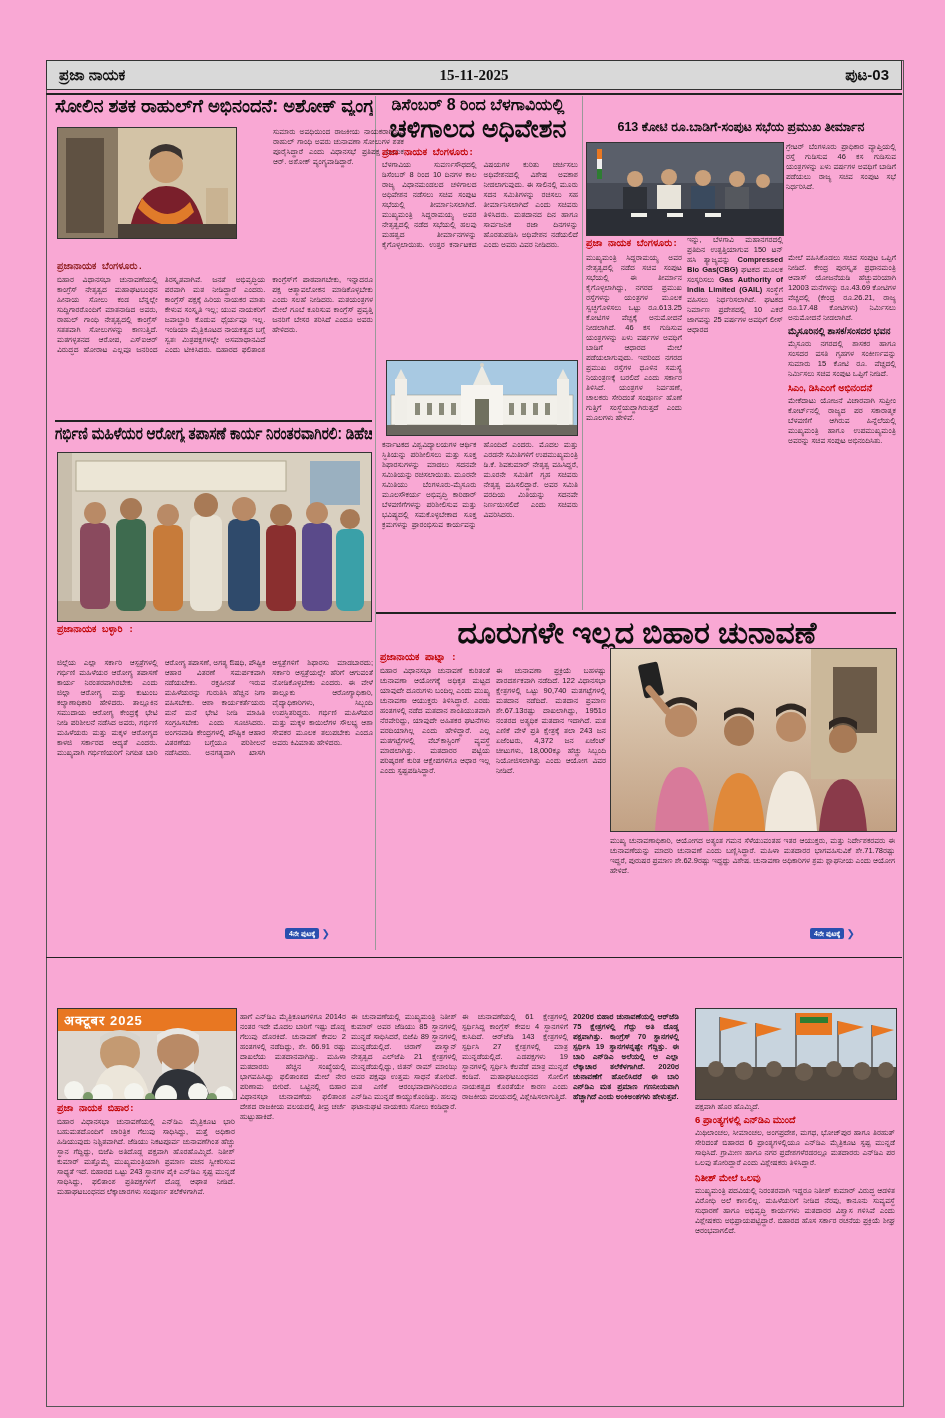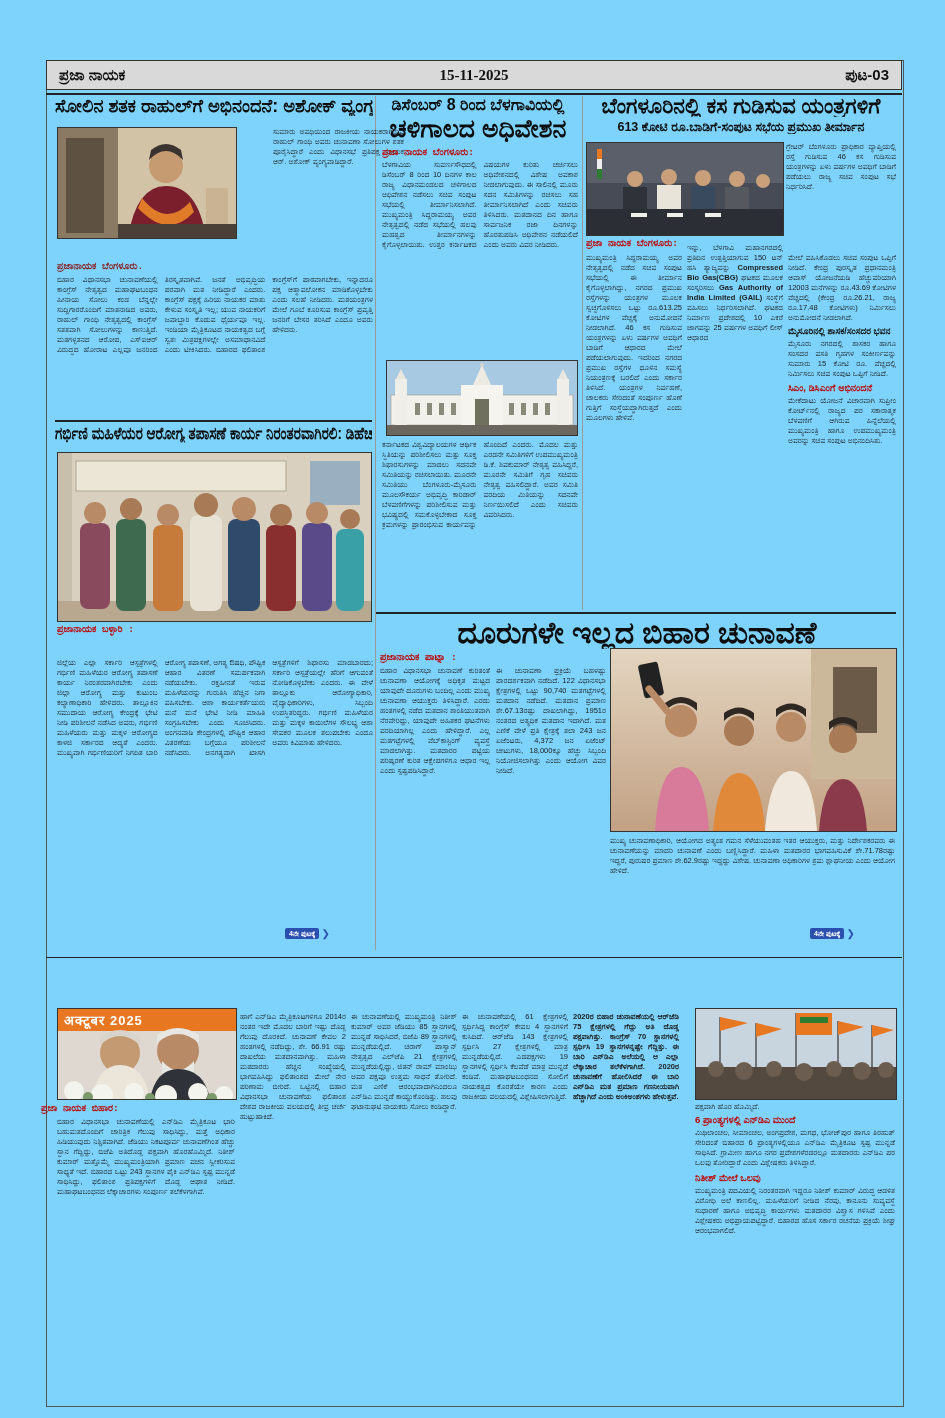--- a/index.html
+++ b/index.html
@@ -1,17 +1,17 @@
 <!DOCTYPE html>
 <html><head>
 <meta charset="utf-8">
 <style>
   html,body{margin:0;padding:0;}
   body{width:945px;height:1418px;background:#efedea;font-family:"Liberation Sans","DejaVu Sans",sans-serif;}
-  .page{position:relative;width:945px;height:1418px;background:#7dd3fc;overflow:hidden;}
+  .page{position:relative;width:945px;height:1418px;background:#f9a8d4;overflow:hidden;}
   .abs{position:absolute;}
   .frame{border:1px solid #555;}
   .headerbar{background:#d9d9d9;border:1px solid #333;display:flex;align-items:center;}
   .mast{font-size:15px;font-weight:bold;color:#111;}
   .rule{background:#222;}
   .vrule{background:#999;width:1px;}
   .headline{font-weight:bold;color:#0e0e0e;line-height:1.05;}
   .center{text-align:center;}
   .byline{font-size:9.5px;font-weight:bold;color:#c00000;line-height:12px;white-space:nowrap;font-family:Liberation Mono, monospace;}
   .byline-dark{color:#8b1a1a;}
@@ -134,21 +134,20 @@
           <rect x="146" y="42" width="5" height="12"></rect>
           <rect x="158" y="42" width="5" height="12"></rect>
         <rect x="88" y="38" width="14" height="26" fill="#70705f"></rect>
       </g>
       <rect y="64" width="190" height="10" fill="#6b675f"></rect>
     </svg>
   </div>
 
   <div class="abs body-sm cols2" style="left:382px;top:440px;width:196px;height:170px;">ಕರ್ನಾಟಕದ ವಿಶ್ವವಿದ್ಯಾಲಯಗಳ ಆರ್ಥಿಕ ಸ್ಥಿತಿಯನ್ನು ಪರಿಶೀಲಿಸಲು ಮತ್ತು ಸೂಕ್ತ ಶಿಫಾರಸುಗಳನ್ನು ಮಾಡಲು ಸದನವೇ ಸಮಿತಿಯನ್ನು ರಚಿಸಲಾಯಿತು. ಮೂರನೇ ಸಮಿತಿಯು ಬೆಂಗಳೂರು-ಮೈಸೂರು ಮೂಲಸೌಕರ್ಯ ಅಭಿವೃದ್ಧಿ ಕಾರಿಡಾರ್ ಬೆಳವಣಿಗೆಗಳನ್ನು ಪರಿಶೀಲಿಸುವ ಮತ್ತು ಭವಿಷ್ಯದಲ್ಲಿ ಸಮಕೊಳ್ಳಬೇಕಾದ ಸೂಕ್ತ ಕ್ರಮಗಳನ್ನು ಪ್ರಾರಂಭಿಸುವ ಕಾರ್ಯವನ್ನು ಹೊಂದಿದೆ ಎಂದರು. ಮೊದಲ ಮತ್ತು ಎರಡನೇ ಸಮಿತಿಗಳಿಗೆ ಉಪಮುಖ್ಯಮಂತ್ರಿ ಡಿ.ಕೆ. ಶಿವಕುಮಾರ್ ನೇತೃತ್ವ ವಹಿಸಿದ್ದರೆ, ಮೂರನೇ ಸಮಿತಿಗೆ ಗೃಹ ಸಚಿವರು ನೇತೃತ್ವ ವಹಿಸಲಿದ್ದಾರೆ. ಅವರ ಸಮಿತಿ ವರದಿಯ ಮಿತಿಯನ್ನು ಸದನವೇ ನಿರ್ಣಯಿಸಲಿದೆ ಎಂದು ಸಚಿವರು ವಿವರಿಸಿದರು.</div>
 
-  <div class="abs headline center" style="left:586px;top:95px;width:310px;font-size:21px;white-space:nowrap;overflow:hidden;">ಬೆಂಗಳೂರಿನಲ್ಲಿ ಕಸ ಗುಡಿಸುವ ಯಂತ್ರಗಳಿಗೆ</div>
   <div class="abs headline center" style="left:586px;top:121px;width:310px;font-size:12.5px;white-space:nowrap;overflow:hidden;">613 ಕೋಟಿ ರೂ.ಬಾಡಿಗೆ-ಸಂಪುಟ ಸಭೆಯ ಪ್ರಮುಖ ತೀರ್ಮಾನ</div>
 
   <div class="abs photo" style="left:586px;top:142px;width:196px;height:92px;">
     <svg width="196" height="92" viewBox="0 0 196 92">
       <rect width="196" height="92" fill="#474b55"></rect>
       <rect y="0" width="196" height="40" fill="#5a5f6a"></rect>
       <rect x="10" y="6" width="5" height="30" fill="#e87722"></rect>
         <rect x="10" y="16" width="5" height="10" fill="#eeeeee"></rect>
         <rect x="10" y="26" width="5" height="10" fill="#2e7d32"></rect>
       <g fill="#caa07a">
@@ -172,21 +171,21 @@
         </g>
     </svg>
   </div>
 
   <div class="abs body-sm" style="left:786px;top:142px;width:110px;height:92px;">ಗ್ರೇಟರ್ ಬೆಂಗಳೂರು ಪ್ರಾಧಿಕಾರ ವ್ಯಾಪ್ತಿಯಲ್ಲಿ ರಸ್ತೆ ಗುಡಿಸುವ 46 ಕಸ ಗುಡಿಸುವ ಯಂತ್ರಗಳನ್ನು ಏಳು ವರ್ಷಗಳ ಅವಧಿಗೆ ಬಾಡಿಗೆ ಪಡೆಯಲು ರಾಜ್ಯ ಸಚಿವ ಸಂಪುಟ ಸಭೆ ನಿರ್ಧರಿಸಿದೆ.</div>
 
   <div class="abs byline" style="left:586px;top:238px;">ಪ್ರಜಾ ನಾಯಕ ಬೆಂಗಳೂರು:</div>
 
   <div class="abs body-sm" style="left:586px;top:253px;width:96px;height:356px;">ಮುಖ್ಯಮಂತ್ರಿ ಸಿದ್ದರಾಮಯ್ಯ ಅವರ ನೇತೃತ್ವದಲ್ಲಿ ನಡೆದ ಸಚಿವ ಸಂಪುಟ ಸಭೆಯಲ್ಲಿ ಈ ತೀರ್ಮಾನ ಕೈಗೊಳ್ಳಲಾಗಿದ್ದು, ನಗರದ ಪ್ರಮುಖ ರಸ್ತೆಗಳನ್ನು ಯಂತ್ರಗಳ ಮೂಲಕ ಸ್ವಚ್ಛಗೊಳಿಸಲು ಒಟ್ಟು ರೂ.613.25 ಕೋಟಿಗಳ ವೆಚ್ಚಕ್ಕೆ ಅನುಮೋದನೆ ನೀಡಲಾಗಿದೆ. 46 ಕಸ ಗುಡಿಸುವ ಯಂತ್ರಗಳನ್ನು ಏಳು ವರ್ಷಗಳ ಅವಧಿಗೆ ಬಾಡಿಗೆ ಆಧಾರದ ಮೇಲೆ ಪಡೆಯಲಾಗುವುದು. ಇದರಿಂದ ನಗರದ ಪ್ರಮುಖ ರಸ್ತೆಗಳ ಧೂಳಿನ ಸಮಸ್ಯೆ ನಿಯಂತ್ರಣಕ್ಕೆ ಬರಲಿದೆ ಎಂದು ಸರ್ಕಾರ ತಿಳಿಸಿದೆ. ಯಂತ್ರಗಳ ನಿರ್ವಹಣೆ, ಚಾಲಕರು ಸೇರಿದಂತೆ ಸಂಪೂರ್ಣ ಹೊಣೆ ಗುತ್ತಿಗೆ ಸಂಸ್ಥೆಯದ್ದಾಗಿರುತ್ತದೆ ಎಂದು ಮೂಲಗಳು ಹೇಳಿವೆ.</div>
 
-  <div class="abs body-sm" style="left:687px;top:243px;width:96px;height:356px;">
+  <div class="abs body-sm" style="left:687px;top:235px;width:96px;height:356px;">
     <span>ಇನ್ನು, ಬೆಳಗಾವಿ ಮಹಾನಗರದಲ್ಲಿ ಪ್ರತಿದಿನ ಉತ್ಪತ್ತಿಯಾಗುವ 150 ಟನ್ ಹಸಿ ತ್ಯಾಜ್ಯವನ್ನು</span>
     <b>Compressed Bio Gas(CBG)</b>
     <span>ಘಟಕದ ಮೂಲಕ ಸಂಸ್ಕರಿಸಲು</span>
     <b>Gas Authority of India Limited (GAIL)</b>
     <span>ಸಂಸ್ಥೆಗೆ ವಹಿಸಲು ನಿರ್ಧರಿಸಲಾಗಿದೆ. ಘಟಕದ ನಿರ್ಮಾಣ ಪ್ರದೇಶದಲ್ಲಿ 10 ಎಕರೆ ಜಾಗವನ್ನು 25 ವರ್ಷಗಳ ಅವಧಿಗೆ ಲೀಸ್ ಆಧಾರದ</span>
   </div>
 
   <div class="abs" style="left:788px;top:253px;width:108px;height:356px;overflow:hidden;">
     <div class="body-sm" style="height:auto;">ಮೇಲೆ ವಹಿಸಿಕೊಡಲು ಸಚಿವ ಸಂಪುಟ ಒಪ್ಪಿಗೆ ನೀಡಿದೆ. ಕೇಂದ್ರ ಪುರಸ್ಕೃತ ಪ್ರಧಾನಮಂತ್ರಿ ಆವಾಸ್ ಯೋಜನೆಯಡಿ ಹೆಚ್ಚುವರಿಯಾಗಿ 12003 ಮನೆಗಳನ್ನು ರೂ.43.69 ಕೋಟಿಗಳ ವೆಚ್ಚದಲ್ಲಿ (ಕೇಂದ್ರ ರೂ.26.21, ರಾಜ್ಯ ರೂ.17.48 ಕೋಟಿಗಳು) ನಿರ್ಮಿಸಲು ಅನುಮೋದನೆ ನೀಡಲಾಗಿದೆ.</div>
     <div class="subhead-bold" style="margin-top:3px;">ಮೈಸೂರಿನಲ್ಲಿ ಶಾಸಕ/ಸಂಸದರ ಭವನ</div>
@@ -262,21 +261,21 @@
       </g>
       <g fill="#7a9a6a">
           <circle cx="30" cy="88" r="5"></circle>
           <circle cx="92" cy="89" r="5"></circle>
           <circle cx="154" cy="89" r="5"></circle>
         </g>
     </svg>
     <div class="abs overlay-hindi" style="left:6px;top:2px;width:168px;">अक्टूबर 2025</div>
   </div>
 
-  <div class="abs byline" style="left:41px;top:1103px;">ಪ್ರಜಾ ನಾಯಕ ಬಿಹಾರ:</div>
+  <div class="abs byline" style="left:57px;top:1103px;">ಪ್ರಜಾ ನಾಯಕ ಬಿಹಾರ:</div>
   <div class="abs body-sm" style="left:57px;top:1117px;width:178px;height:278px;">ಬಿಹಾರ ವಿಧಾನಸಭಾ ಚುನಾವಣೆಯಲ್ಲಿ ಎನ್‌ಡಿಎ ಮೈತ್ರಿಕೂಟ ಭಾರಿ ಬಹುಮತದೊಂದಿಗೆ ಚಾರಿತ್ರಿಕ ಗೆಲುವು ಸಾಧಿಸಿದ್ದು, ಮತ್ತೆ ಅಧಿಕಾರ ಹಿಡಿಯುವುದು ನಿಶ್ಚಿತವಾಗಿದೆ. ಜೆಡಿಯು ನಿಕಟಪೂರ್ವ ಚುನಾವಣೆಗಿಂತ ಹೆಚ್ಚು ಸ್ಥಾನ ಗೆದ್ದಿದ್ದು, ಬಿಜೆಪಿ ಅತಿದೊಡ್ಡ ಪಕ್ಷವಾಗಿ ಹೊರಹೊಮ್ಮಿದೆ. ನಿತೀಶ್ ಕುಮಾರ್ ಮತ್ತೊಮ್ಮೆ ಮುಖ್ಯಮಂತ್ರಿಯಾಗಿ ಪ್ರಮಾಣ ವಚನ ಸ್ವೀಕರಿಸುವ ಸಾಧ್ಯತೆ ಇದೆ. ಬಿಹಾರದ ಒಟ್ಟು 243 ಸ್ಥಾನಗಳ ಪೈಕಿ ಎನ್‌ಡಿಎ ಸ್ಪಷ್ಟ ಮುನ್ನಡೆ ಸಾಧಿಸಿದ್ದು, ಫಲಿತಾಂಶ ಪ್ರತಿಪಕ್ಷಗಳಿಗೆ ದೊಡ್ಡ ಆಘಾತ ನೀಡಿದೆ. ಮಹಾಘಟಬಂಧನದ ಲೆಕ್ಕಾಚಾರಗಳು ಸಂಪೂರ್ಣ ತಲೆಕೆಳಗಾಗಿವೆ.</div>
 
   <div class="abs body-sm" style="left:240px;top:1012px;width:106px;height:383px;">ಹಾಗೆ ಎನ್‌ಡಿಎ ಮೈತ್ರಿಕೂಟಗಳಿಗೂ 2014ರ ನಂತರ ಇದೇ ಮೊದಲ ಬಾರಿಗೆ ಇಷ್ಟು ದೊಡ್ಡ ಗೆಲುವು ದೊರಕಿದೆ. ಚುನಾವಣೆ ಕೇವಲ 2 ಹಂತಗಳಲ್ಲಿ ನಡೆದಿದ್ದು, ಶೇ. 66.91 ರಷ್ಟು ದಾಖಲೆಯ ಮತದಾನವಾಗಿತ್ತು. ಮಹಿಳಾ ಮತದಾರರು ಹೆಚ್ಚಿನ ಸಂಖ್ಯೆಯಲ್ಲಿ ಭಾಗವಹಿಸಿದ್ದು ಫಲಿತಾಂಶದ ಮೇಲೆ ನೇರ ಪರಿಣಾಮ ಬೀರಿದೆ. ಒಟ್ಟಿನಲ್ಲಿ ಬಿಹಾರ ವಿಧಾನಸಭಾ ಚುನಾವಣೆಯ ಫಲಿತಾಂಶ ದೇಶದ ರಾಜಕೀಯ ವಲಯದಲ್ಲಿ ತೀವ್ರ ಚರ್ಚೆ ಹುಟ್ಟುಹಾಕಿದೆ.</div>
   <div class="abs body-sm" style="left:351px;top:1012px;width:106px;height:383px;">ಈ ಚುನಾವಣೆಯಲ್ಲಿ ಮುಖ್ಯಮಂತ್ರಿ ನಿತೀಶ್ ಕುಮಾರ್ ಅವರ ಜೆಡಿಯು 85 ಸ್ಥಾನಗಳಲ್ಲಿ ಮುನ್ನಡೆ ಸಾಧಿಸಿದರೆ, ಬಿಜೆಪಿ 89 ಸ್ಥಾನಗಳಲ್ಲಿ ಮುನ್ನಡೆಯಲ್ಲಿದೆ. ಚಿರಾಗ್ ಪಾಸ್ವಾನ್ ನೇತೃತ್ವದ ಎಲ್‌ಜೆಪಿ 21 ಕ್ಷೇತ್ರಗಳಲ್ಲಿ ಮುನ್ನಡೆಯಲ್ಲಿದ್ದು, ಜಿತನ್ ರಾಮ್ ಮಾಂಝಿ ಅವರ ಪಕ್ಷವೂ ಉತ್ತಮ ಸಾಧನೆ ತೋರಿದೆ. ಮತ ಎಣಿಕೆ ಆರಂಭವಾದಾಗಿನಿಂದಲೂ ಎನ್‌ಡಿಎ ಮುನ್ನಡೆ ಕಾಯ್ದುಕೊಂಡಿತ್ತು. ಹಲವು ಘಟಾನುಘಟಿ ನಾಯಕರು ಸೋಲು ಕಂಡಿದ್ದಾರೆ.</div>
   <div class="abs body-sm" style="left:462px;top:1012px;width:106px;height:383px;">ಈ ಚುನಾವಣೆಯಲ್ಲಿ 61 ಕ್ಷೇತ್ರಗಳಲ್ಲಿ ಸ್ಪರ್ಧಿಸಿದ್ದ ಕಾಂಗ್ರೆಸ್ ಕೇವಲ 4 ಸ್ಥಾನಗಳಿಗೆ ಕುಸಿದಿದೆ. ಆರ್‌ಜೆಡಿ 143 ಕ್ಷೇತ್ರಗಳಲ್ಲಿ ಸ್ಪರ್ಧಿಸಿ 27 ಕ್ಷೇತ್ರಗಳಲ್ಲಿ ಮಾತ್ರ ಮುನ್ನಡೆಯಲ್ಲಿದೆ. ಎಡಪಕ್ಷಗಳು 19 ಸ್ಥಾನಗಳಲ್ಲಿ ಸ್ಪರ್ಧಿಸಿ ಕೆಲವೆಡೆ ಮಾತ್ರ ಮುನ್ನಡೆ ಕಂಡಿವೆ. ಮಹಾಘಟಬಂಧನದ ಸೋಲಿಗೆ ನಾಯಕತ್ವದ ಕೊರತೆಯೇ ಕಾರಣ ಎಂದು ರಾಜಕೀಯ ವಲಯದಲ್ಲಿ ವಿಶ್ಲೇಷಿಸಲಾಗುತ್ತಿದೆ.</div>
   <div class="abs body-sm" style="left:573px;top:1012px;width:106px;height:383px;font-weight:bold;">2020ರ ಬಿಹಾರ ಚುನಾವಣೆಯಲ್ಲಿ ಆರ್‌ಜೆಡಿ 75 ಕ್ಷೇತ್ರಗಳಲ್ಲಿ ಗೆದ್ದು ಅತಿ ದೊಡ್ಡ ಪಕ್ಷವಾಗಿತ್ತು. ಕಾಂಗ್ರೆಸ್ 70 ಸ್ಥಾನಗಳಲ್ಲಿ ಸ್ಪರ್ಧಿಸಿ 19 ಸ್ಥಾನಗಳನ್ನಷ್ಟೇ ಗೆದ್ದಿತ್ತು. ಈ ಬಾರಿ ಎನ್‌ಡಿಎ ಅಲೆಯಲ್ಲಿ ಆ ಎಲ್ಲಾ ಲೆಕ್ಕಾಚಾರ ತಲೆಕೆಳಗಾಗಿದೆ. 2020ರ ಚುನಾವಣೆಗೆ ಹೋಲಿಸಿದರೆ ಈ ಬಾರಿ ಎನ್‌ಡಿಎ ಮತ ಪ್ರಮಾಣ ಗಣನೀಯವಾಗಿ ಹೆಚ್ಚಾಗಿದೆ ಎಂದು ಅಂಕಿಅಂಶಗಳು ಹೇಳುತ್ತವೆ.</div>
 
   <div class="abs photo" style="left:695px;top:1008px;width:200px;height:90px;">
     <svg width="200" height="90" viewBox="0 0 200 90">
       <rect width="200" height="90" fill="#c8d4de"></rect>

